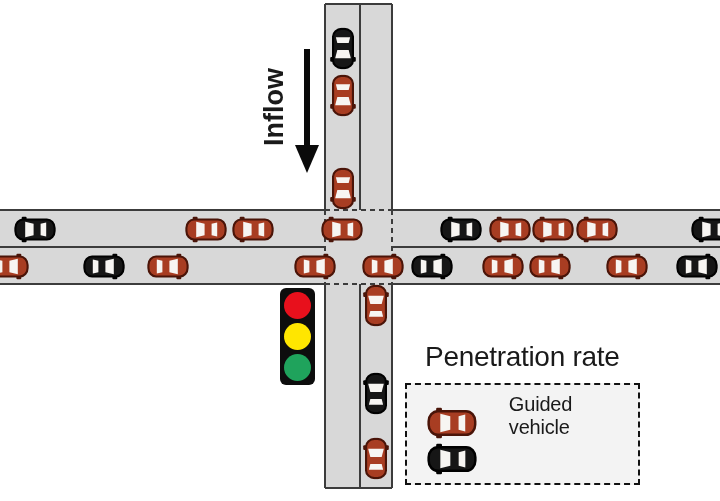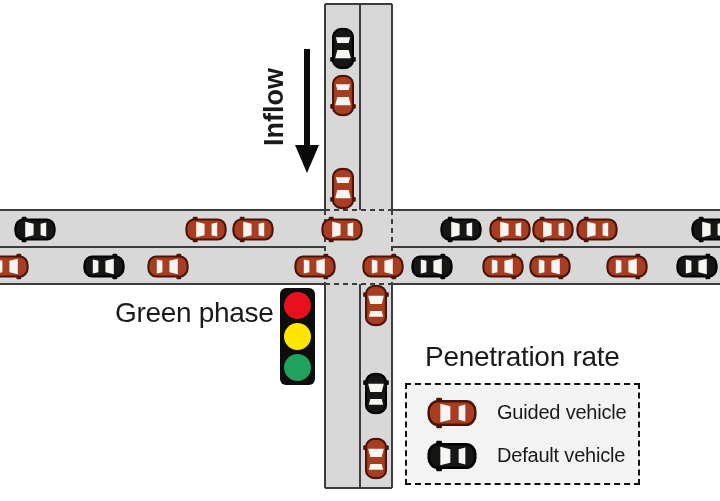--- a/index.html
+++ b/index.html
@@ -26,21 +26,21 @@
     position:absolute;left:280px;top:288px;width:35px;height:97px;background:#0d0d0d;
     border-radius:6px;display:flex;flex-direction:column;align-items:center;
     justify-content:space-between;padding:4px 0;box-sizing:border-box;
   }
   .bulb{width:27px;height:27px;border-radius:50%;}
   #legend{
     position:absolute;left:405px;top:383px;width:235px;height:102px;box-sizing:border-box;
     background:#f3f3f3;border:2px dashed #111;display:flex;flex-direction:column;
     justify-content:space-around;padding:6px 0 6px 20px;
   }
-  .legend-row{display:flex;align-items:center;gap:20px;}
+  .legend-row{display:flex;align-items:flex-end;gap:32px;}
   .legend-icon{width:50px;height:32px;}
   .legend-icon svg{display:block;width:100%;height:100%;}
   .legend-text{font-size:20px;color:#1a1a1a;letter-spacing:-0.2px;}
 </style>
 </head>
 <body>
 
 <div id="scene">
 
   <svg id="road-network" width="720" height="501" viewBox="0 0 720 501">
@@ -74,21 +74,20 @@
       <line x1="392" y1="210" x2="392" y2="284"></line>
     </g>
   </svg>
 
   <div id="inflow-label" class="label">Inflow</div>
   <svg id="inflow-arrow" width="34" height="134" viewBox="0 0 34 134">
     <line x1="17" y1="5" x2="17" y2="104" stroke="#0a0a0a" stroke-width="6"></line>
     <polygon points="5,101 29,101 17,129" fill="#0a0a0a"></polygon>
   </svg>
 
-  <div id="green-phase-label" class="label">Green phase</div>
   <div id="traffic-light">
     <div class="bulb" style="background: rgb(232, 16, 28);"></div>
     <div class="bulb" style="background: rgb(255, 230, 0);"></div>
     <div class="bulb" style="background: rgb(31, 163, 92);"></div>
   </div>
 
   <div id="penetration-label" class="label">Penetration rate</div>
   <div id="legend">
     <div class="legend-row">
       <span class="legend-icon">
@@ -105,21 +104,20 @@
     <div class="legend-row">
       <span class="legend-icon">
           <svg viewBox="0 0 60 38" preserveAspectRatio="none">
             <rect x="11" y="1" width="7" height="6" rx="1.5" fill="#000000"></rect>
             <rect x="11" y="31" width="7" height="6" rx="1.5" fill="#000000"></rect>
             <rect x="2" y="5" width="56" height="28" rx="11" ry="12" fill="#161616" stroke="#000000" stroke-width="3"></rect>
             <path d="M16,8 L28,11 L28,27 L16,30 Z" fill="#f7f5f2"></path>
             <path d="M38,11 L46,9 L46,29 L38,27 Z" fill="#f7f5f2"></path>
           </svg>
         </span>
-      <span class="legend-text">Default vehicle</span>
     </div>
   </div>
 
   <div id="cars">
       <div class="car left" style="left: 14px; top: 215.5px;">
         <svg viewBox="0 0 60 38" preserveAspectRatio="none">
           <rect x="11" y="1" width="7" height="6" rx="1.5" fill="#000000"></rect>
           <rect x="11" y="31" width="7" height="6" rx="1.5" fill="#000000"></rect>
           <rect x="2" y="5" width="56" height="28" rx="11" ry="12" fill="#161616" stroke="#000000" stroke-width="3"></rect>
           <path d="M16,8 L28,11 L28,27 L16,30 Z" fill="#f7f5f2"></path>

